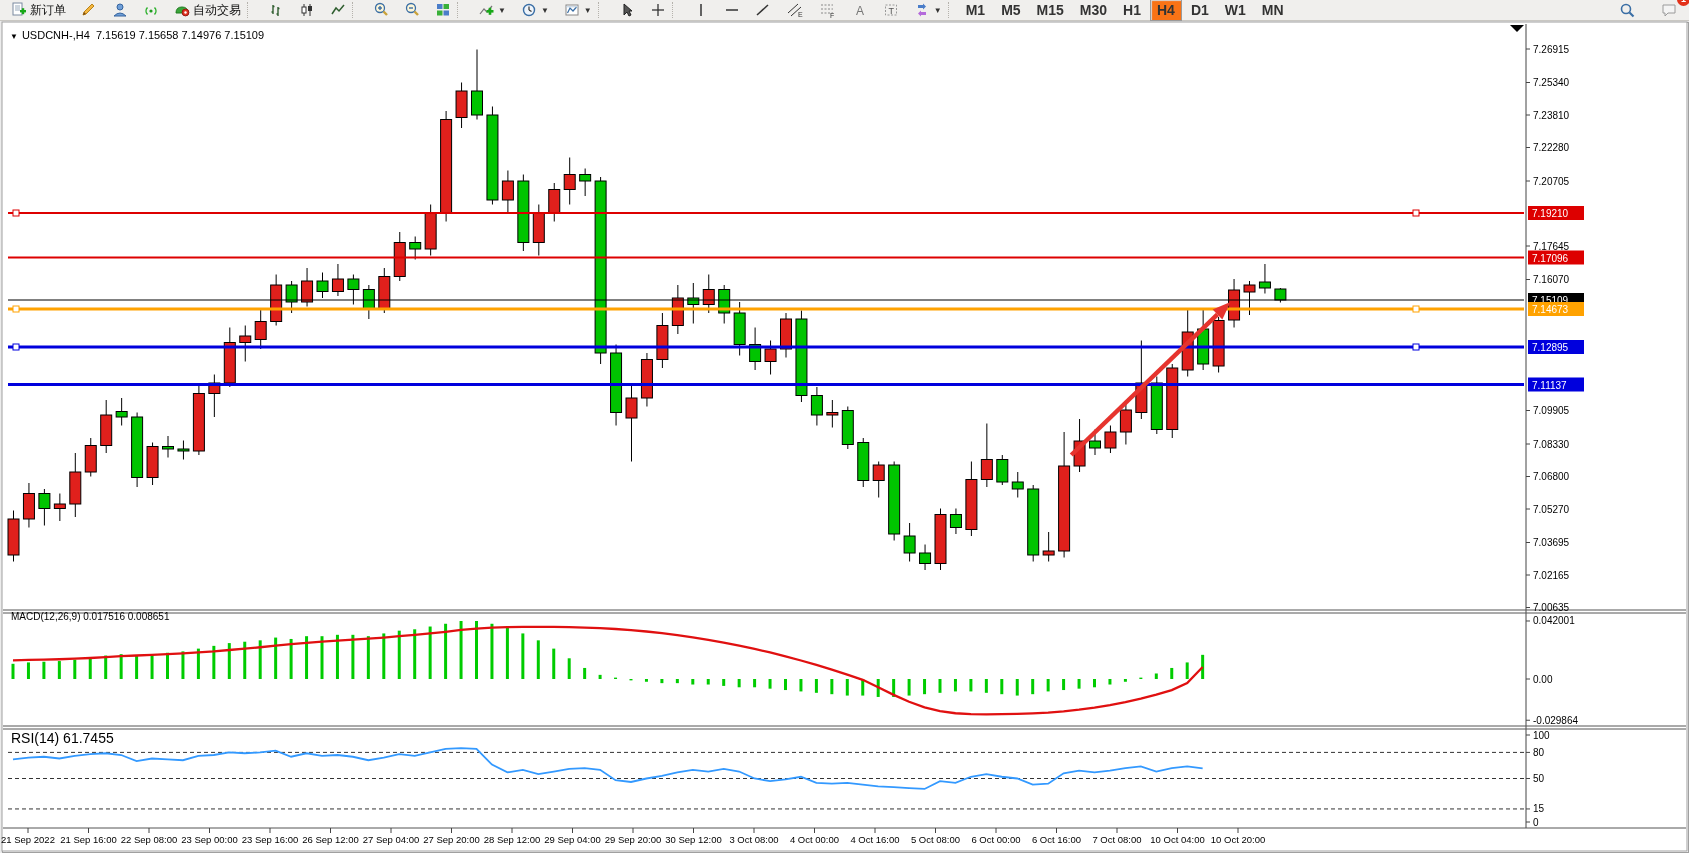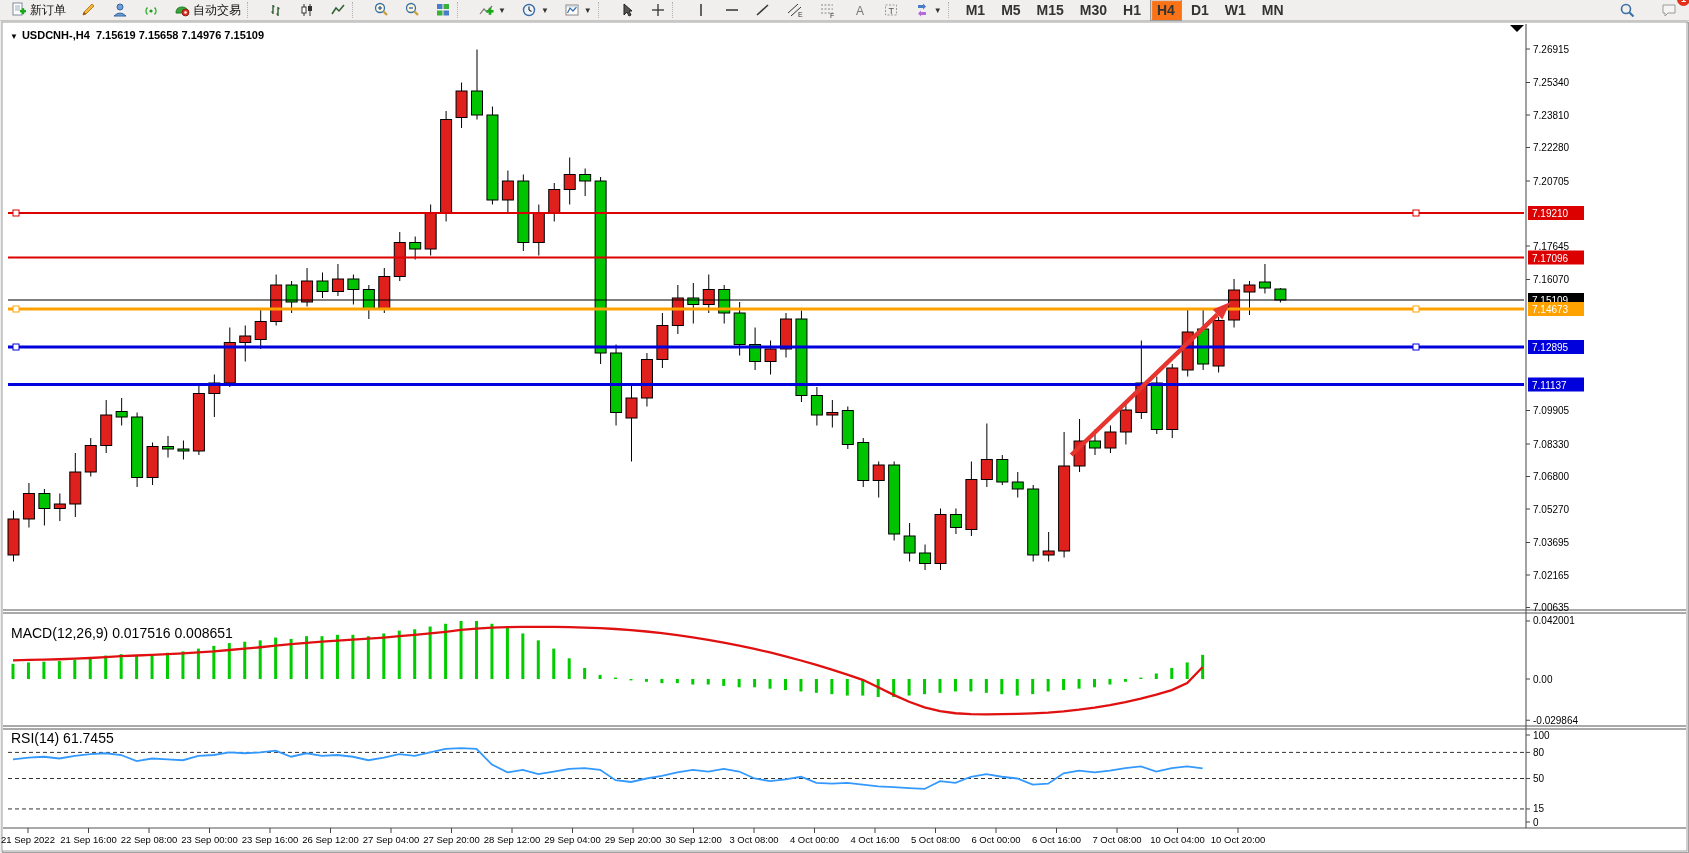--- a/index.html
+++ b/index.html
@@ -14,23 +14,23 @@
   .caret{font-size:8px;color:#333;margin-left:1px;}
   .tf-btn{font-size:14px;font-weight:bold;color:#333;padding:2px 6px;margin:0 1px;border:1px solid transparent;}
   .tf-btn.active{background:#f97316;border:1px solid #9a9a9a;box-shadow:inset 1px 1px 1px #d7d7d7;}
   #tb-right{position:absolute;right:6px;top:0;height:20px;display:flex;align-items:center;gap:10px;}
   .badge{position:absolute;top:-4px;right:-7px;background:#e33119;color:#fff;font-size:9px;font-weight:bold;
          border-radius:7px;min-width:13px;height:13px;line-height:13px;text-align:center;}
   
   #chartwin{position:absolute;left:2px;top:22px;width:1685px;height:829px;background:#fff;border:1px solid #a0a0a0;}
   #chart-svg{position:absolute;left:0;top:0;}
   .ovl{position:absolute;color:#000;white-space:nowrap;z-index:3;}
-  #symbol-row{left:10px;top:29px;font-size:11px;font-weight:bold;}
+  #symbol-row{left:10px;top:29px;font-size:11px;}
   #symbol-row .mk{font-size:8px;margin-right:4px;}
-  #macd-label{left:11px;top:625px;font-size:14px;}
+  #macd-label{left:11px;top:611px;font-size:10px;}
   #rsi-label{left:11px;top:730px;font-size:14px;}
 </style>
 </head>
 <body>
 <div id="app">
 
   <div id="toolbar">
     <span class="tb-btn">
       <svg width="16" height="16">
           <rect x="2" y="1" width="9" height="12" fill="#fff" stroke="#7a8aa0"></rect>

